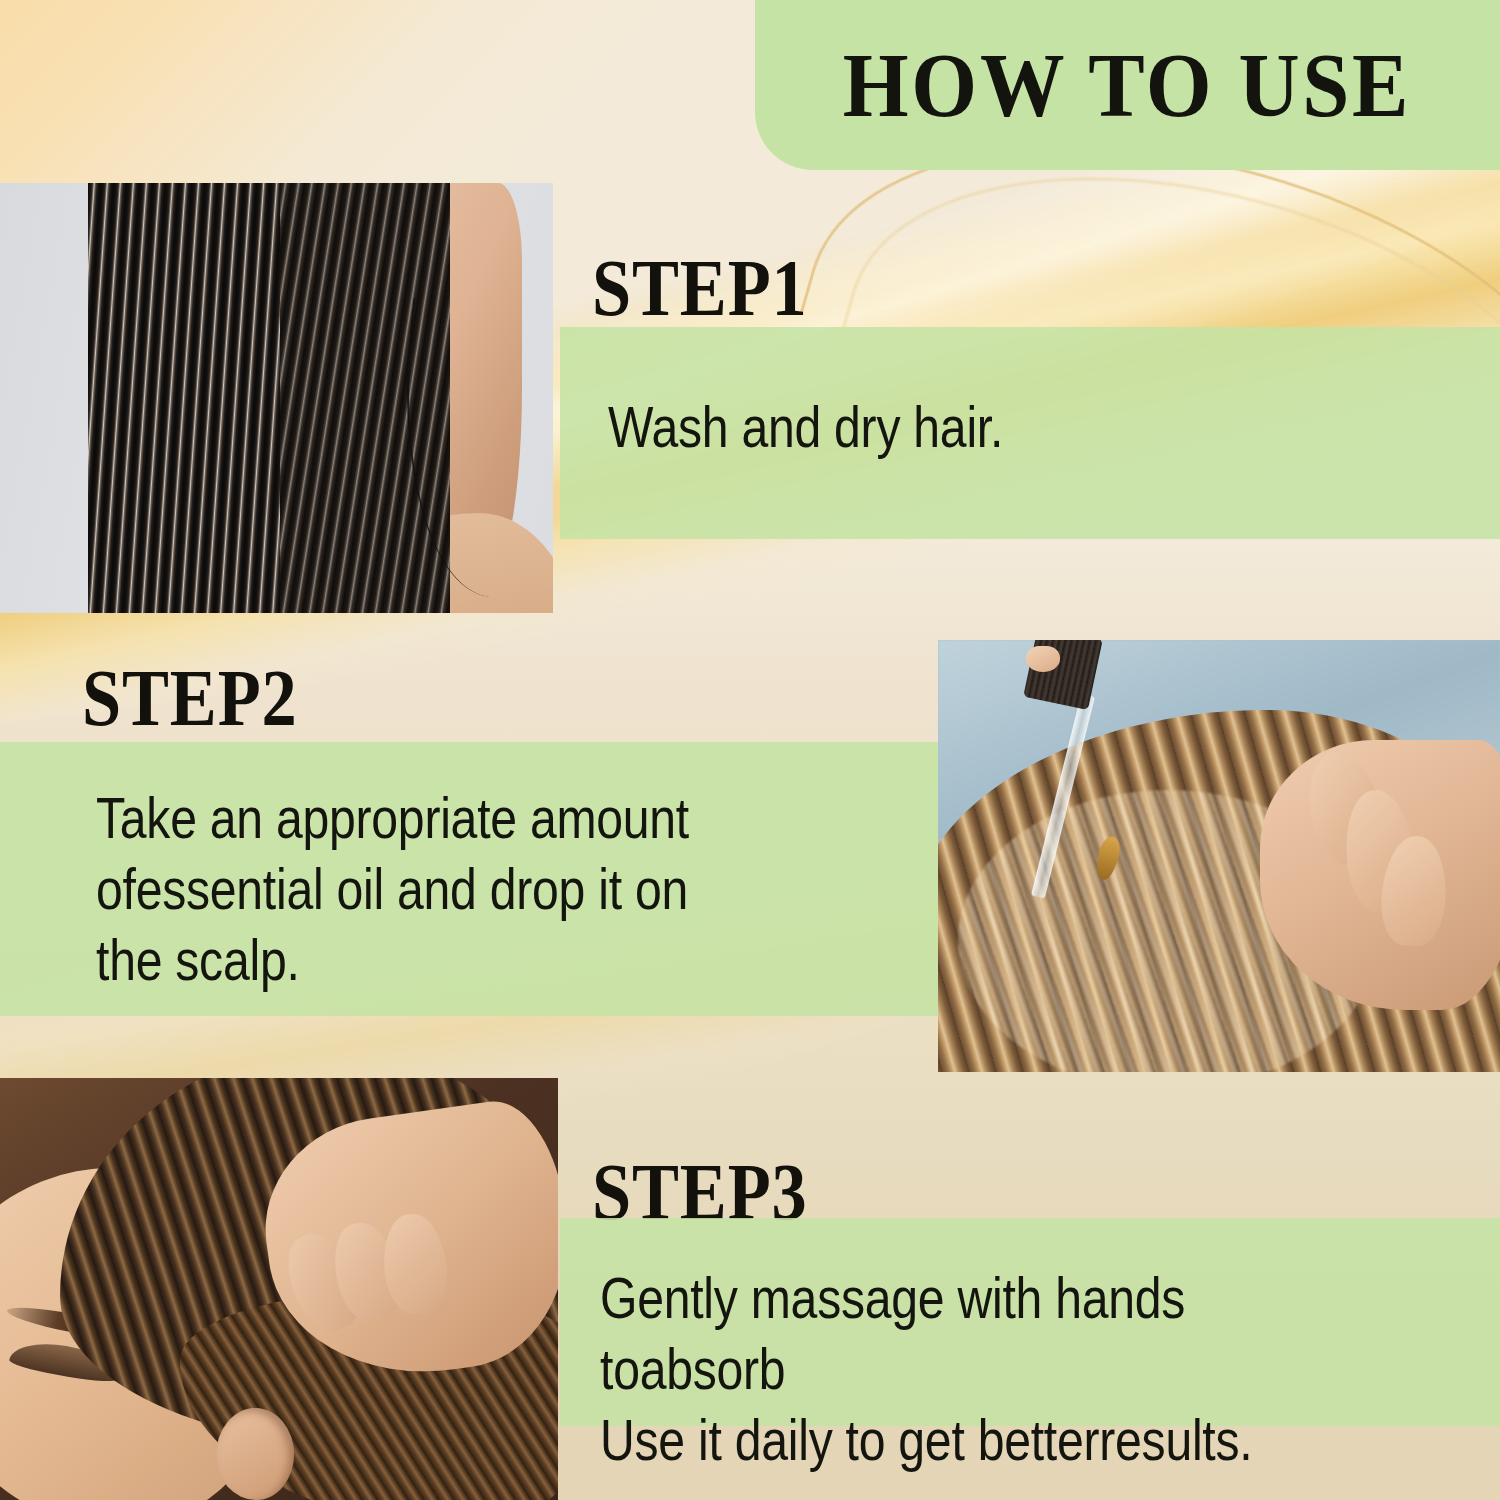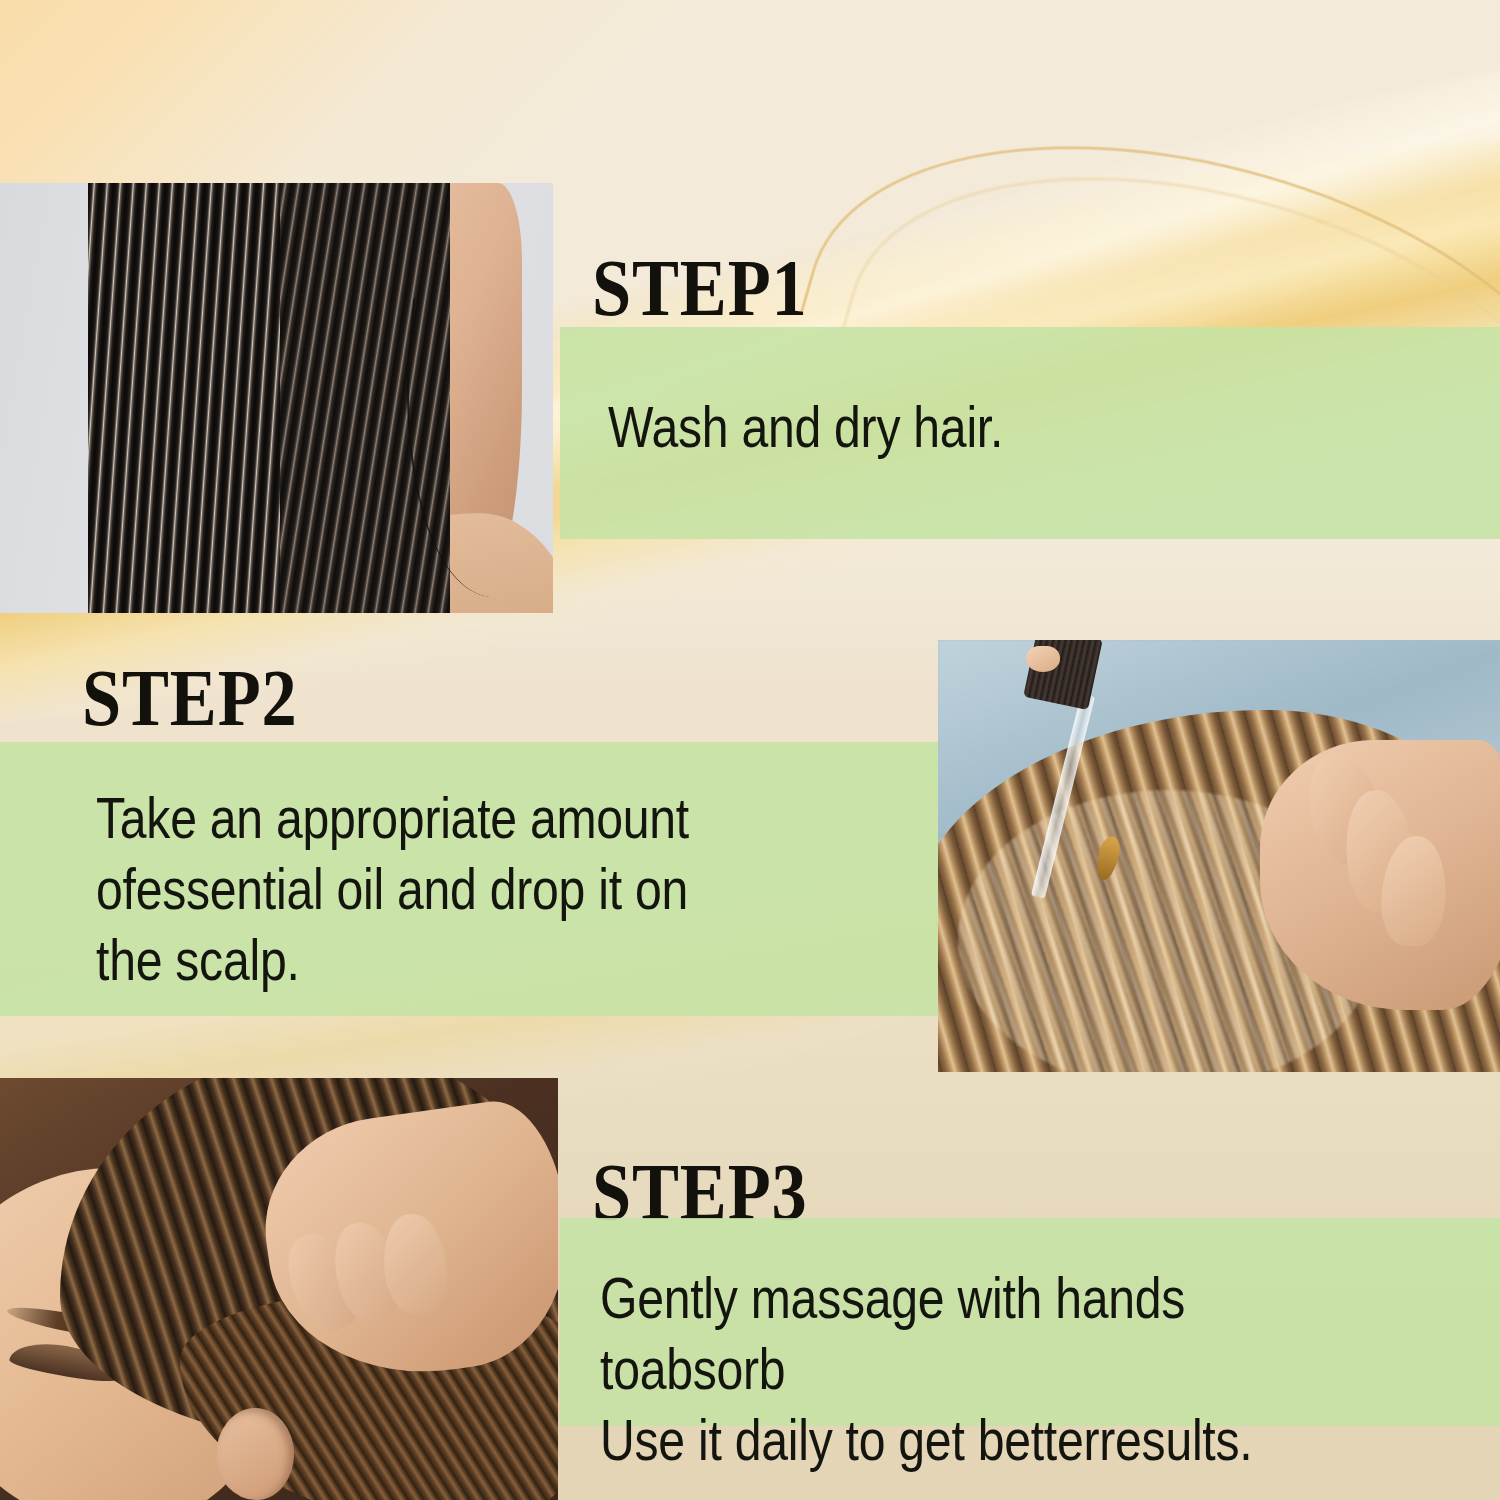--- a/index.html
+++ b/index.html
@@ -340,20 +340,23 @@
 <div id="canvas">
 
   <div class="bg-base"></div>
   <div class="bg-topgold"></div>
   <div class="ribbon"></div>
   <div class="ribbon2"></div>
   <div class="ribbon-thin"></div>
   <div class="ribbon-thin2"></div>
   <div class="ribbon-lower"></div>
 
+  <div class="header-banner">
+    <div class="header-title">HOW TO USE</div>
+  </div>
 
   <div class="photo photo-1">
     <div class="p1-bg"></div>
     <div class="p1-neck"></div>
     <div class="p1-ear"></div>
     <div class="p1-shoulder"></div>
     <div class="p1-hair"></div>
     <div class="p1-hair2"></div>
     <div class="p1-strand"></div>
   </div>

